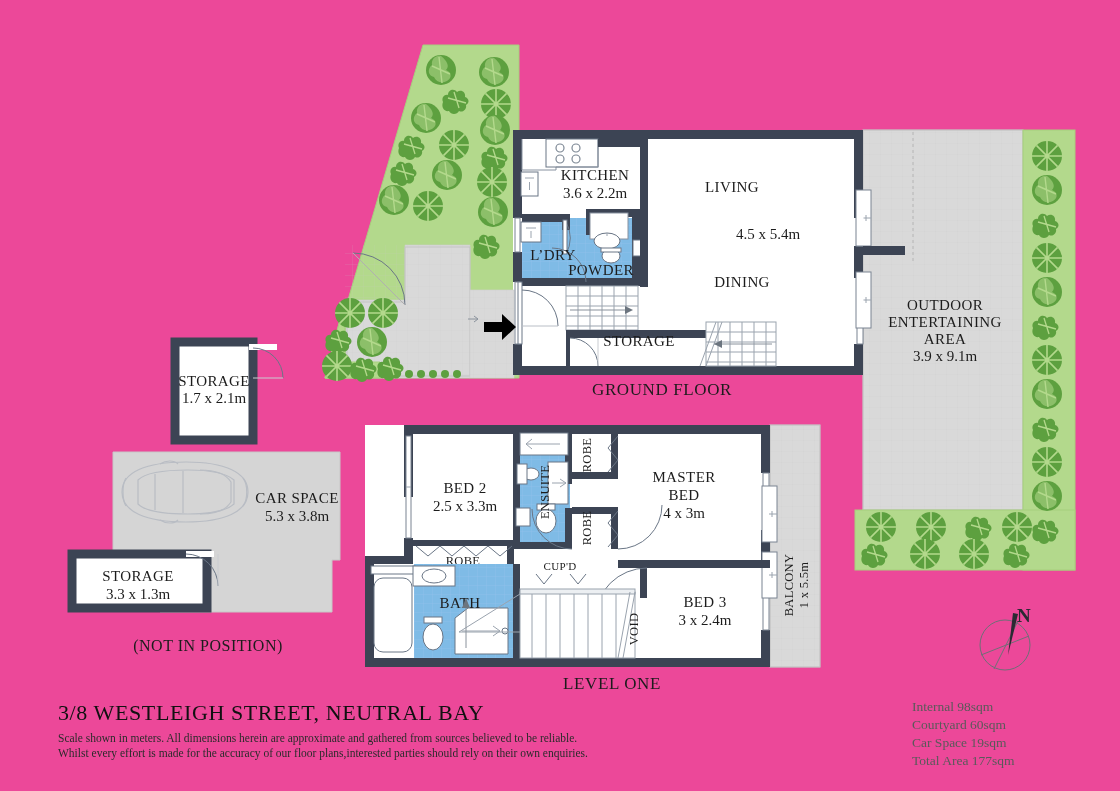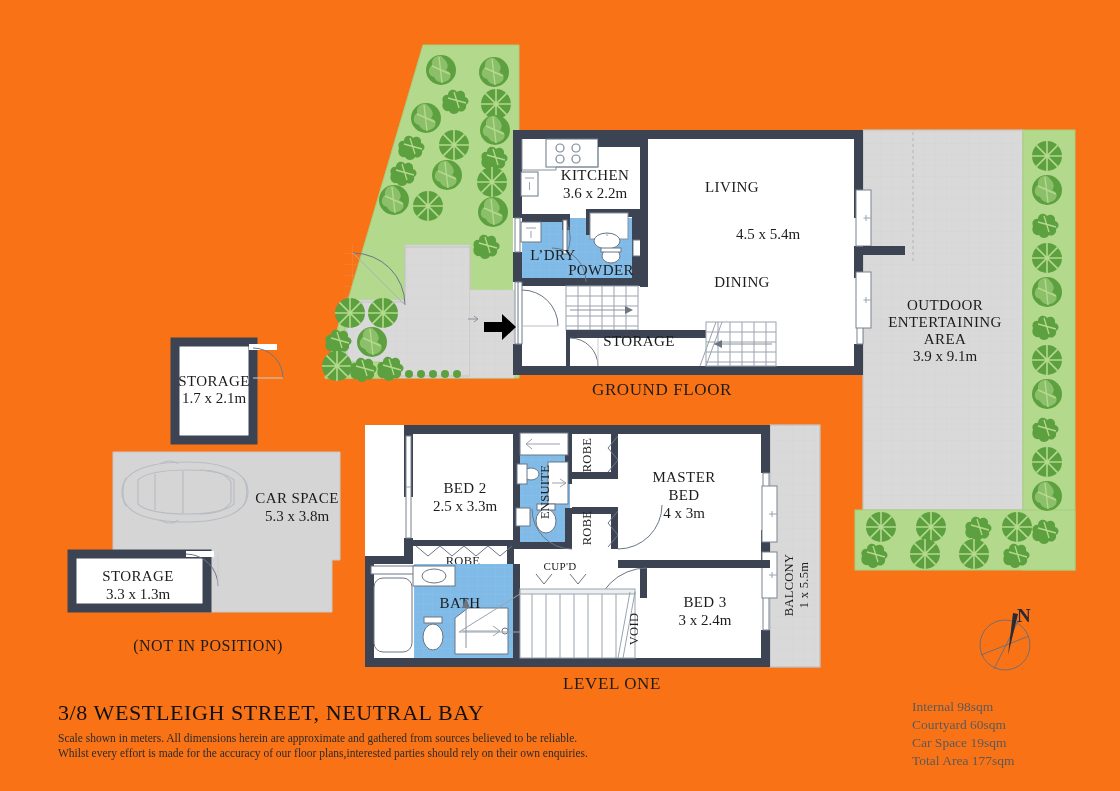--- a/index.html
+++ b/index.html
@@ -1,17 +1,17 @@
 <!DOCTYPE html>
 <html><head>
 <meta charset="utf-8">
 <style>
   html,body{margin:0;padding:0;background:#ffffff;}
   body{width:1120px;height:791px;font-family:"Liberation Serif",serif;color:#1c1c1c;overflow:hidden;}
-  #stage{position:relative;width:1120px;height:791px;background:#f97316;}
+  #stage{position:relative;width:1120px;height:791px;background:#ec4899;}
   svg#plan{position:absolute;inset:0;width:1120px;height:791px;display:block;}
   .lbl{font-family:"Liberation Serif",serif;fill:#1c1c1c;text-anchor:middle;dominant-baseline:middle;}
   .rm{font-size:15px;letter-spacing:.4px;}
   .dim{font-size:15px;}
   .sm{font-size:12.5px;letter-spacing:.3px;}
   .xs{font-size:11px;letter-spacing:.3px;}
   .flr{font-size:17px;letter-spacing:.6px;}
   .addr{font-family:"Liberation Serif",serif;font-size:22px;letter-spacing:.6px;fill:#111;text-anchor:start;}
   .fine{font-family:"Liberation Serif",serif;font-size:11.5px;fill:#2b2b2b;text-anchor:start;}
   .stat{font-family:"Liberation Serif",serif;font-size:13.5px;fill:#5a5a5a;text-anchor:start;}

